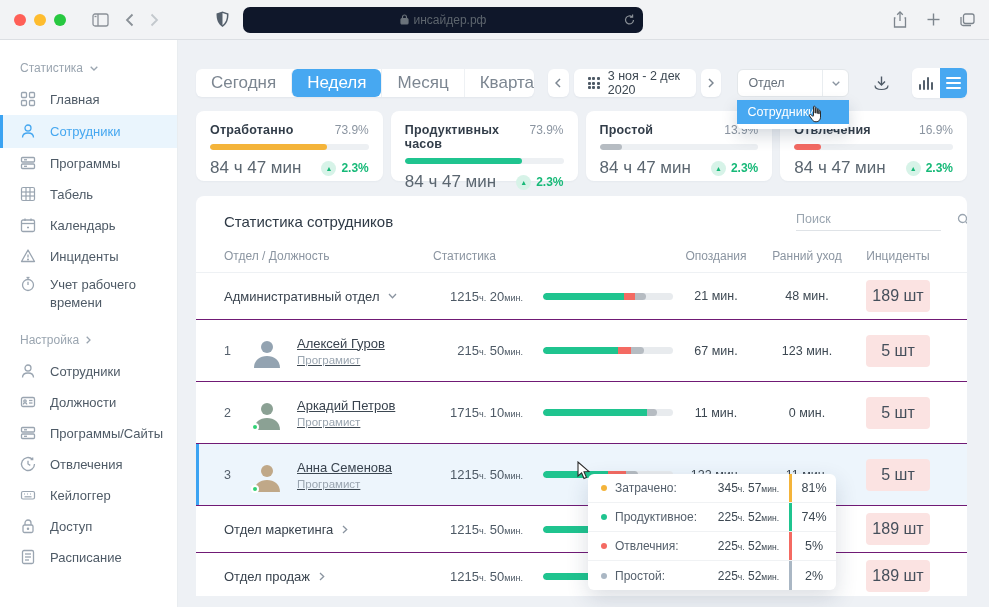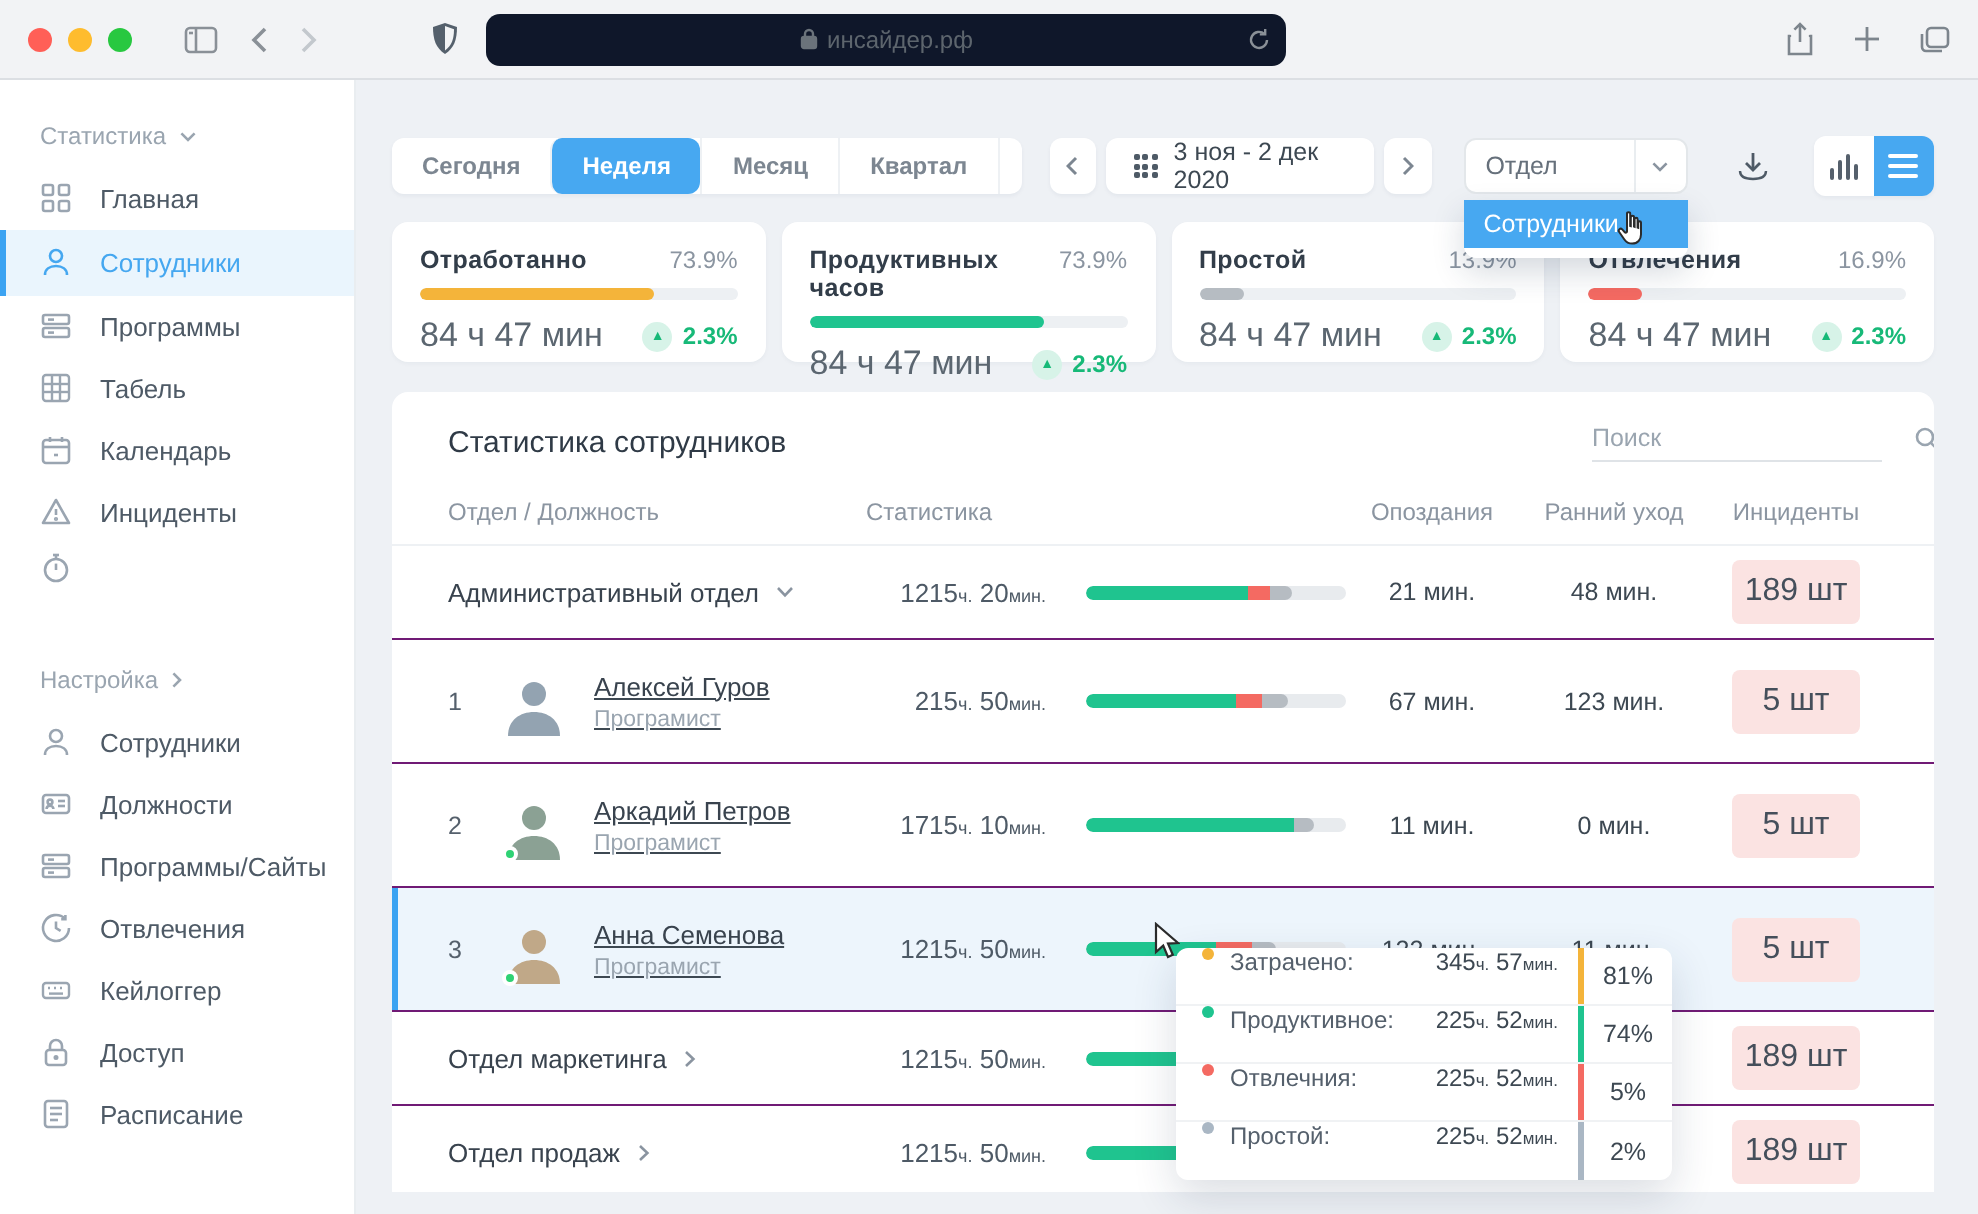--- a/index.html
+++ b/index.html
@@ -34,21 +34,21 @@
   .side-item.active { background:#eaf5fd; color:#45a7f0; height:33px; }
   .side-item.active .ic { color:#45a7f0; }
   .side-item.active::before { content:""; position:absolute; left:0; top:0; bottom:0; width:3px; background:#3ba3f2; }
   .side-gap { height:14px; }
 
   
   .main { position:absolute; top:40px; left:178px; width:811px; height:567px; background:#eef1f5; padding:28px 22px 0 18px; }
 
   .toolbar { display:flex; align-items:center; height:30px; }
   .seg-tabs { display:flex; background:#ffffff; border-radius:6px; height:28px; overflow:hidden; box-shadow:0 1px 2px rgba(20,40,70,.05); }
-  .seg-tab { padding:0 15px; line-height:28px; font-size:12px; color:#7c8691; border-left:1px solid #eef1f4;font-weight:bold; }
+  .seg-tab { padding:0 15px; line-height:28px; font-size:17px; color:#7c8691; border-left:1px solid #eef1f4; }
   .seg-tab:first-child { border-left:none; }
   .seg-tab.active { background:#47a8f1; color:#ffffff; border-radius:6px; }
   .date-nav { display:flex; align-items:center; gap:5px; margin-left:14px; }
   .nav-btn { width:27px; height:28px; background:#fff; border-radius:6px; display:flex; align-items:center; justify-content:center; color:#7c8691; box-shadow:0 1px 2px rgba(20,40,70,.05); }
   .date-btn { height:28px; background:#fff; border-radius:6px; display:flex; align-items:center; gap:8px; padding:0 14px; font-size:12.5px; color:#3d4852; box-shadow:0 1px 2px rgba(20,40,70,.05); }
   .dotgrid { display:grid; grid-template-columns:repeat(3,3px); grid-auto-rows:3px; gap:1.5px; }
   .dotgrid i { background:#4e5a66; border-radius:1px; }
 
   .filter-wrap { position:relative; margin-left:16px; }
   .filter-btn { width:112px; height:28px; background:#fff; border:1px solid #e3e7ea; border-radius:6px; display:flex; align-items:center; font-size:12.5px; color:#66707b; }
@@ -121,21 +121,21 @@
   .rowbar .d { background:#b6bcc2; border-radius:0 4px 4px 0; }
   .mins { font-size:12.5px; color:#3d4852; }
   .badge { display:inline-block; width:64px; padding:7px 0; background:#fbe3e2; border-radius:4px; font-size:16px; color:#454f5b; text-align:center; }
   .chev-ic { color:#8a94a0; }
 
   
   .tooltip { position:absolute; left:588px; top:474px; width:248px; background:#fff; border-radius:6px;
     box-shadow:0 8px 22px rgba(30,50,80,.16); z-index:30; overflow:hidden; }
   .tt-row { display:flex; align-items:stretch; border-bottom:1px solid #f0f2f4; height:29px; }
   .tt-row:last-child { border-bottom:none; }
-  .tt-main { flex:1; display:flex; padding:0 10px 0 13px; }
+  .tt-main { flex:1; display:flex; align-items:center; padding:0 10px 0 13px; }
   .tt-dot { width:6px; height:6px; border-radius:50%; margin-right:8px; flex:0 0 6px; }
   .tt-label { font-size:12px; color:#55606c; }
   .tt-val { margin-left:auto; font-size:12px; color:#3d4852; white-space:nowrap; }
   .tt-val .u { font-size:8.5px; }
   .tt-pct { width:47px; display:flex; align-items:center; justify-content:center; font-size:12.5px; color:#3d4852; border-left:3px solid transparent; }
 
   
   .cursor { position:absolute; z-index:60; }
 </style>
 </head>
@@ -293,20 +293,21 @@
 
   <div class="side-item tall">
     <span class="ic">
       <svg width="16" height="16" viewBox="0 0 16 16" fill="none" stroke="currentColor" stroke-width="1.3">
           <circle cx="8" cy="9" r="5.5"></circle>
           <line x1="8" y1="9" x2="8" y2="5.8"></line>
           <line x1="6.5" y1="1.5" x2="9.5" y2="1.5"></line>
           <line x1="8" y1="1.5" x2="8" y2="3.5"></line>
         </svg>
     </span>
+    <span class="lbl" style="width:110px">Учет рабочего времени</span>
   </div>
 
   <div class="side-gap"></div>
   <div class="side-section">
     <span>Настройка</span>
     <span>
       <svg width="5" height="8" viewBox="0 0 5 8" fill="none" stroke="#9aa5b0" stroke-width="1.3">
           <polyline points="0.7,0.7 4,4 0.7,7.3"></polyline>
         </svg>
     </span>

